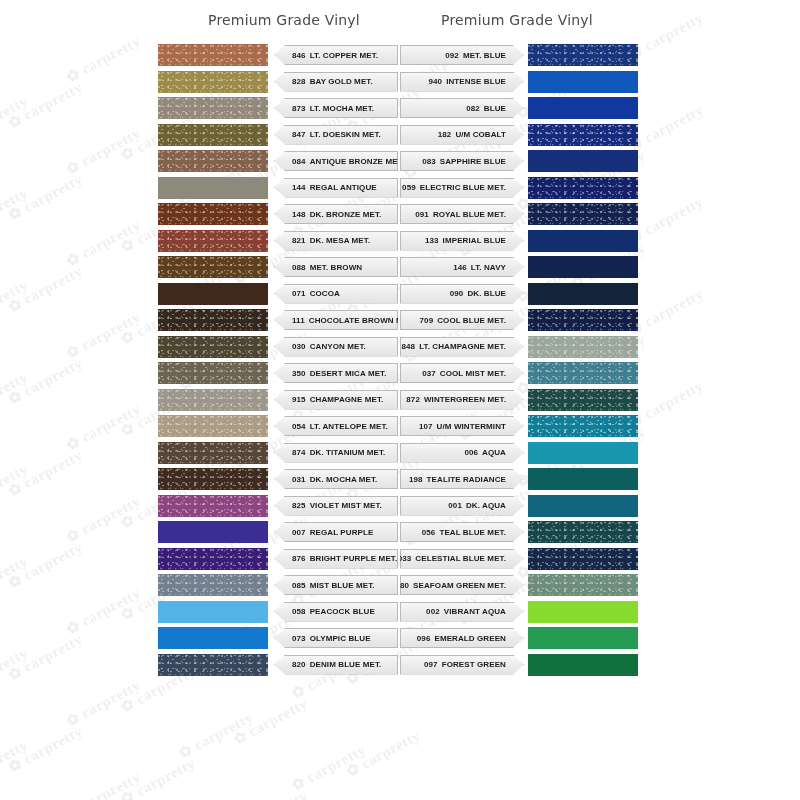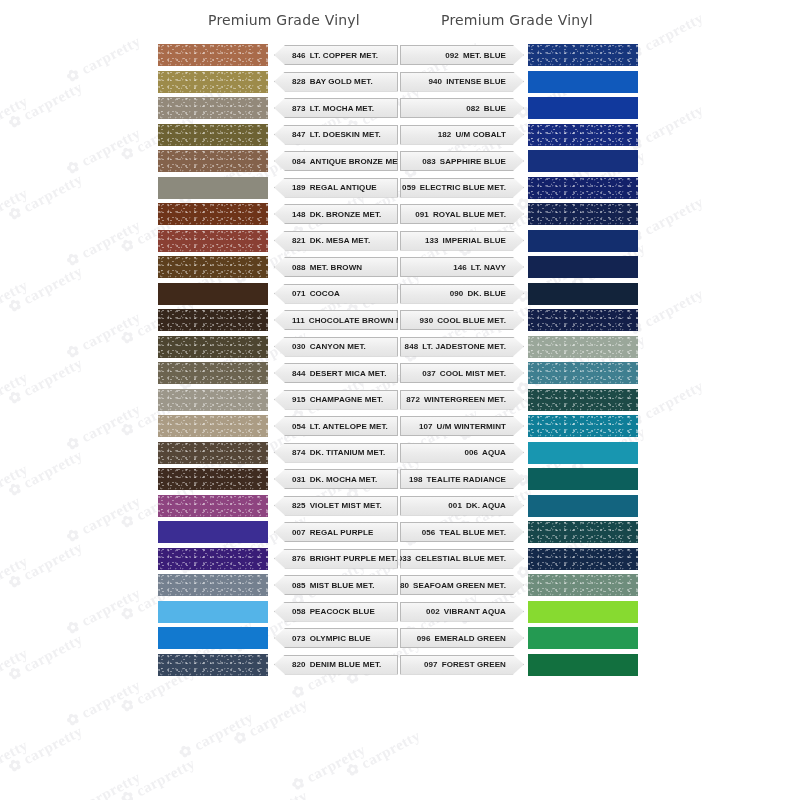--- a/index.html
+++ b/index.html
@@ -156,21 +156,21 @@
       <div class="row">
         <div class="swatch met" style="background: rgb(132, 98, 75);"></div>
         <div class="label">
           <span class="code">084</span>
           <span class="name">ANTIQUE BRONZE MET.</span>
         </div>
       </div>
       <div class="row">
         <div class="swatch" style="background: rgb(140, 138, 125);"></div>
         <div class="label">
-          <span class="code">189</span>
+          <span class="code">144</span>
           <span class="name">REGAL ANTIQUE</span>
         </div>
       </div>
       <div class="row">
         <div class="swatch met" style="background: rgb(110, 52, 25);"></div>
         <div class="label">
           <span class="code">148</span>
           <span class="name">DK. BRONZE MET.</span>
         </div>
       </div>
@@ -205,21 +205,21 @@
       <div class="row">
         <div class="swatch met" style="background: rgb(77, 69, 48);"></div>
         <div class="label">
           <span class="code">030</span>
           <span class="name">CANYON MET.</span>
         </div>
       </div>
       <div class="row">
         <div class="swatch met" style="background: rgb(108, 100, 80);"></div>
         <div class="label">
-          <span class="code">844</span>
+          <span class="code">350</span>
           <span class="name">DESERT MICA MET.</span>
         </div>
       </div>
       <div class="row">
         <div class="swatch met" style="background: rgb(156, 151, 138);"></div>
         <div class="label">
           <span class="code">915</span>
           <span class="name">CHAMPAGNE MET.</span>
         </div>
       </div>
@@ -361,29 +361,29 @@
       <div class="row">
         <div class="swatch" style="background: rgb(18, 35, 58);"></div>
         <div class="label">
           <span class="code">090</span>
           <span class="name">DK. BLUE</span>
         </div>
       </div>
       <div class="row">
         <div class="swatch met" style="background: rgb(19, 31, 73);"></div>
         <div class="label">
-          <span class="code">930</span>
+          <span class="code">709</span>
           <span class="name">COOL BLUE MET.</span>
         </div>
       </div>
       <div class="row">
         <div class="swatch met" style="background: rgb(154, 167, 154);"></div>
         <div class="label">
           <span class="code">848</span>
-          <span class="name">LT. JADESTONE MET.</span>
+          <span class="name">LT. CHAMPAGNE MET.</span>
         </div>
       </div>
       <div class="row">
         <div class="swatch met" style="background: rgb(63, 127, 144);"></div>
         <div class="label">
           <span class="code">037</span>
           <span class="name">COOL MIST MET.</span>
         </div>
       </div>
       <div class="row">

